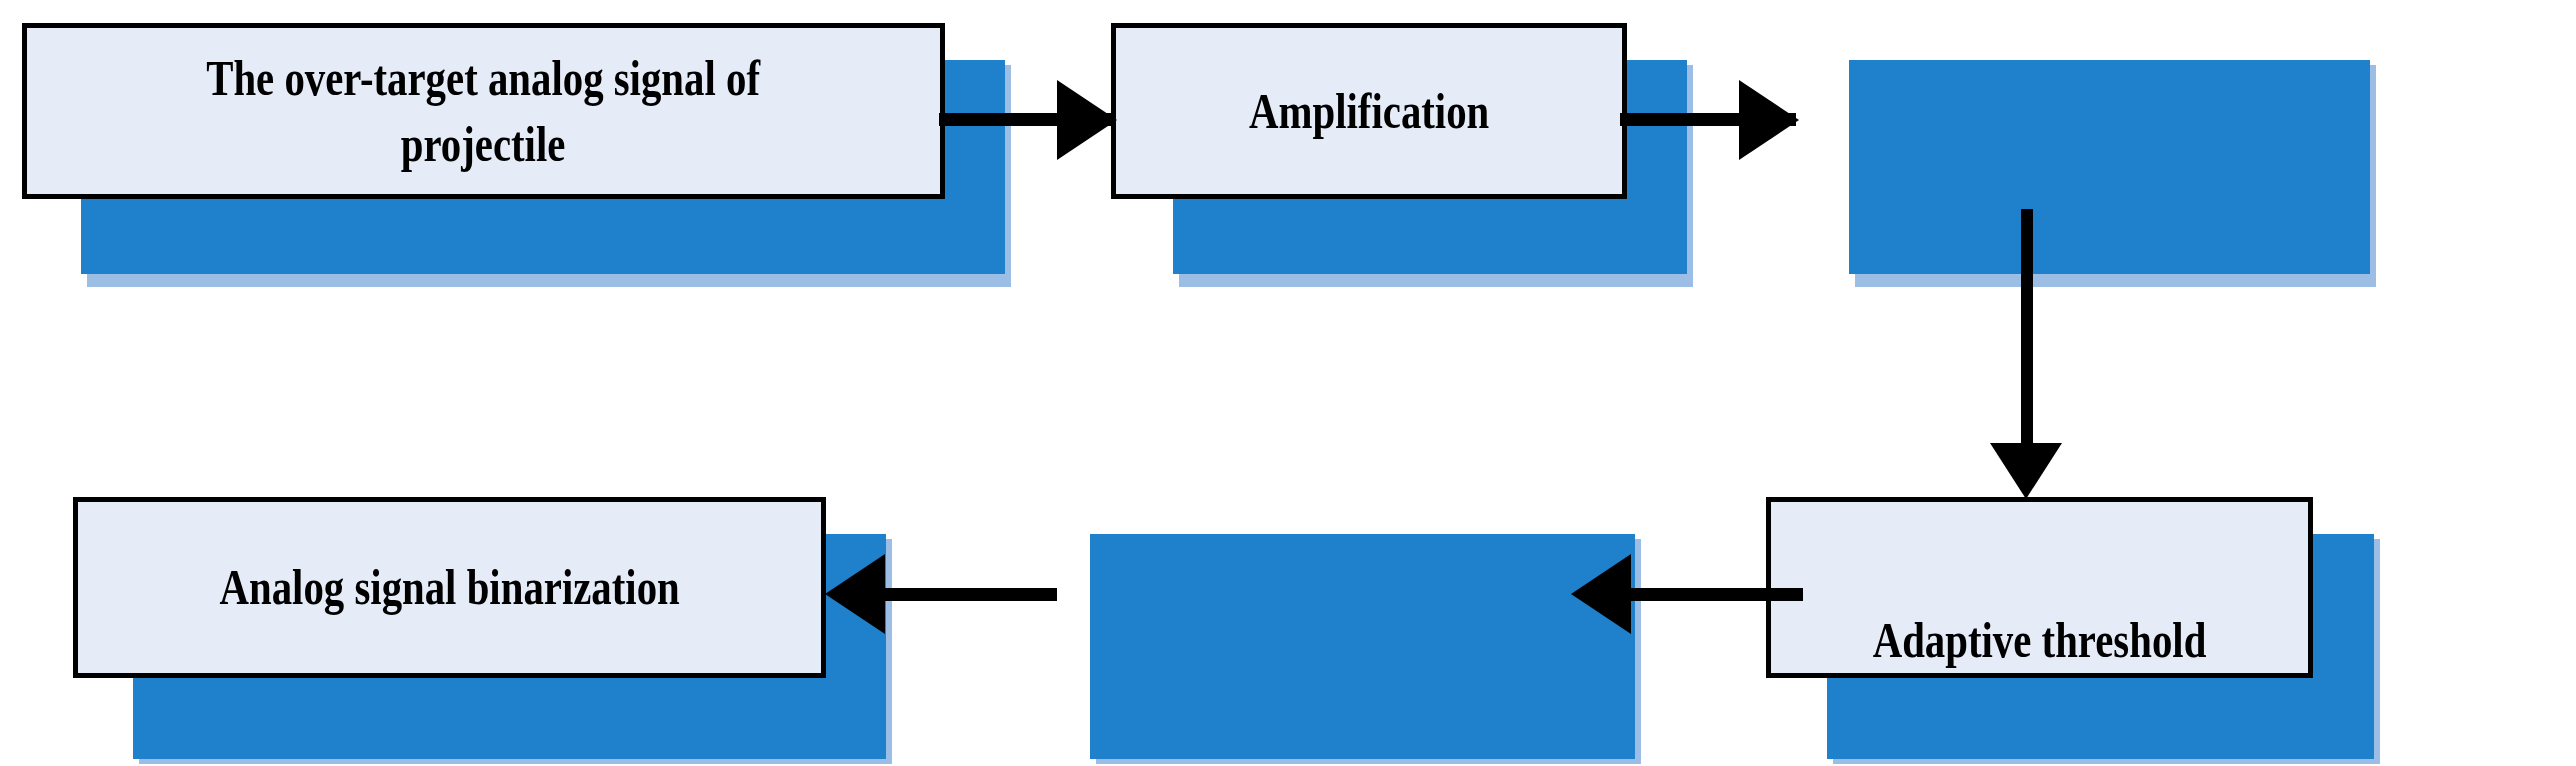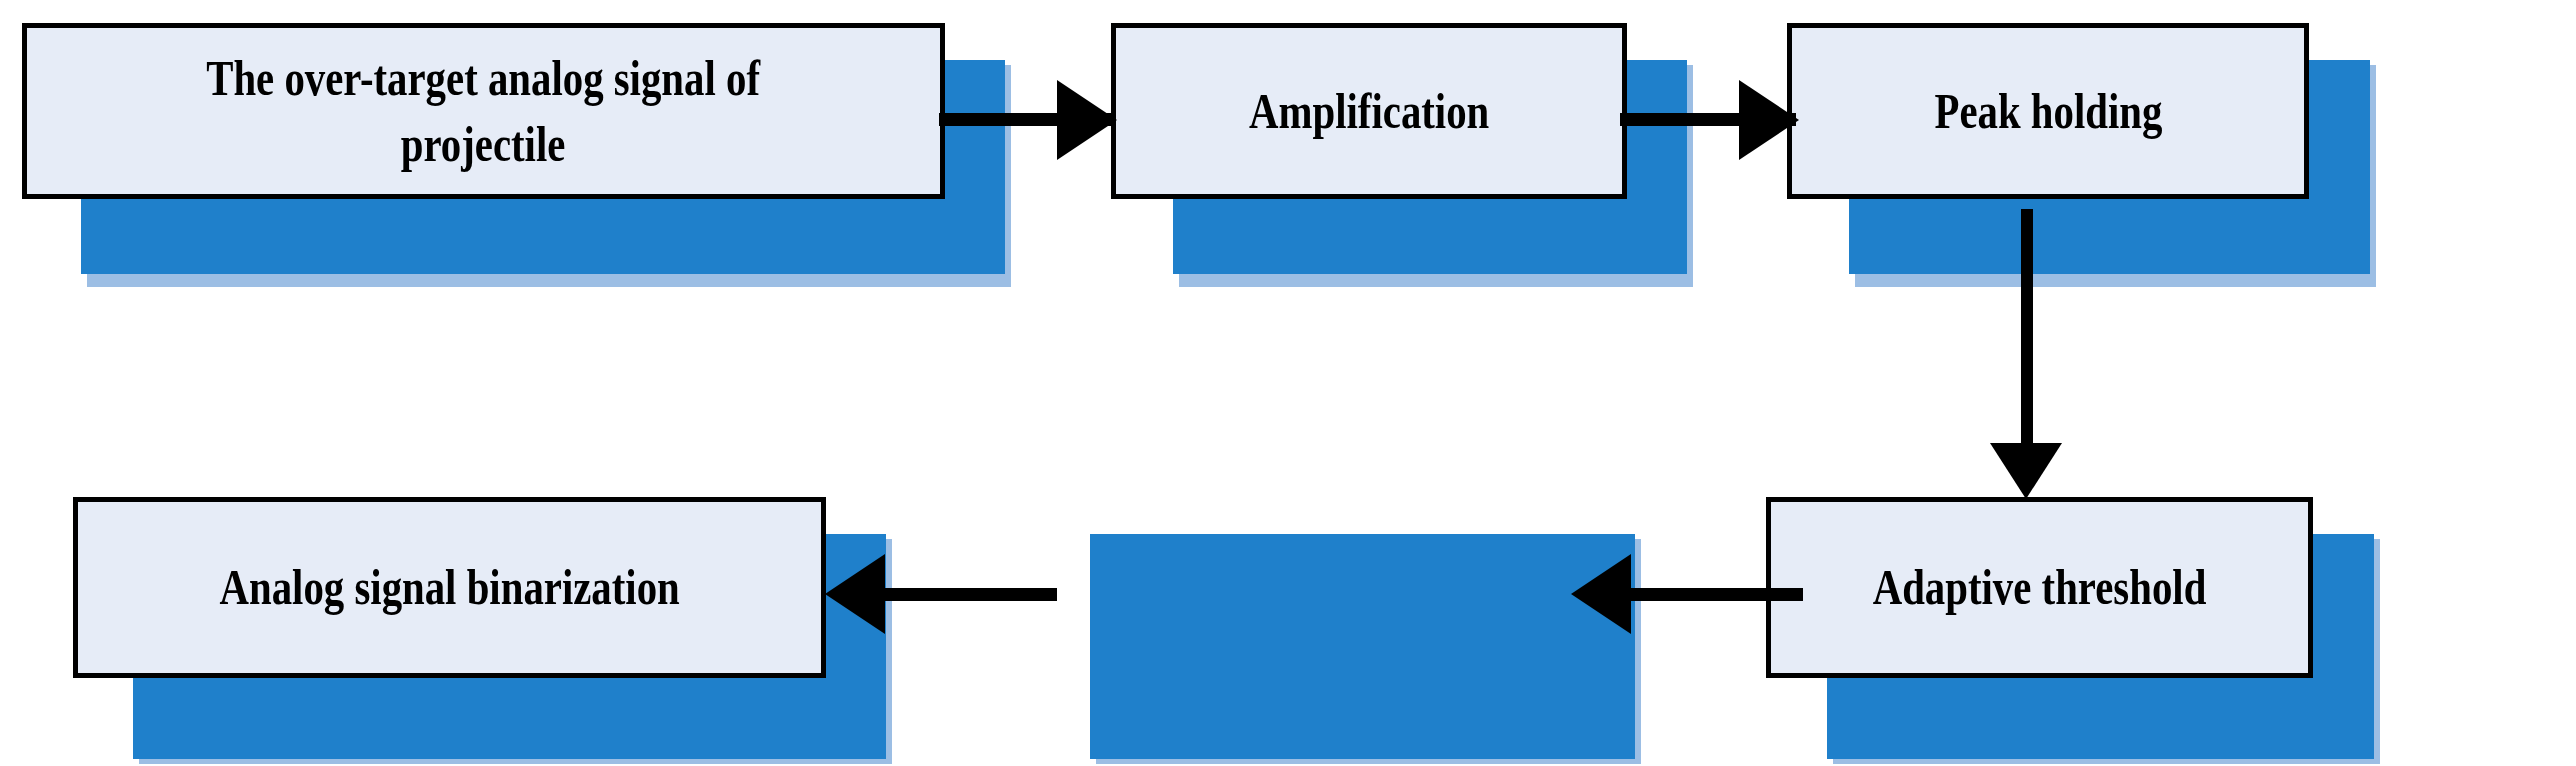--- a/index.html
+++ b/index.html
@@ -93,28 +93,25 @@
 
   <div class="node" style="left:21.5px;top:23px;width:923px;height:176px;">
     <span class="label">The over-target analog signal of
 projectile</span>
   </div>
 
   <div class="node" style="left:1111px;top:23px;width:516px;height:176px;">
     <span class="label">Amplification</span>
   </div>
 
-  <div class="node" style="left:1787px;top:23px;width:522px;height:176px;">
-    <span class="label">Peak holding</span>
-  </div>
 
 
   <div class="node" style="left:73px;top:497px;width:753px;height:181px;">
     <span class="label">Analog signal binarization</span>
   </div>
 
 
-  <div class="node" style="left:1766px;top:497px;width:547px;height:181px;">
+  <div class="node" style="left:1766px;top:497px;width:547px;height:181px;align-items:flex-end;">
     <span class="label">Adaptive threshold</span>
   </div>
 
 </div>
 
 
 </body></html>

